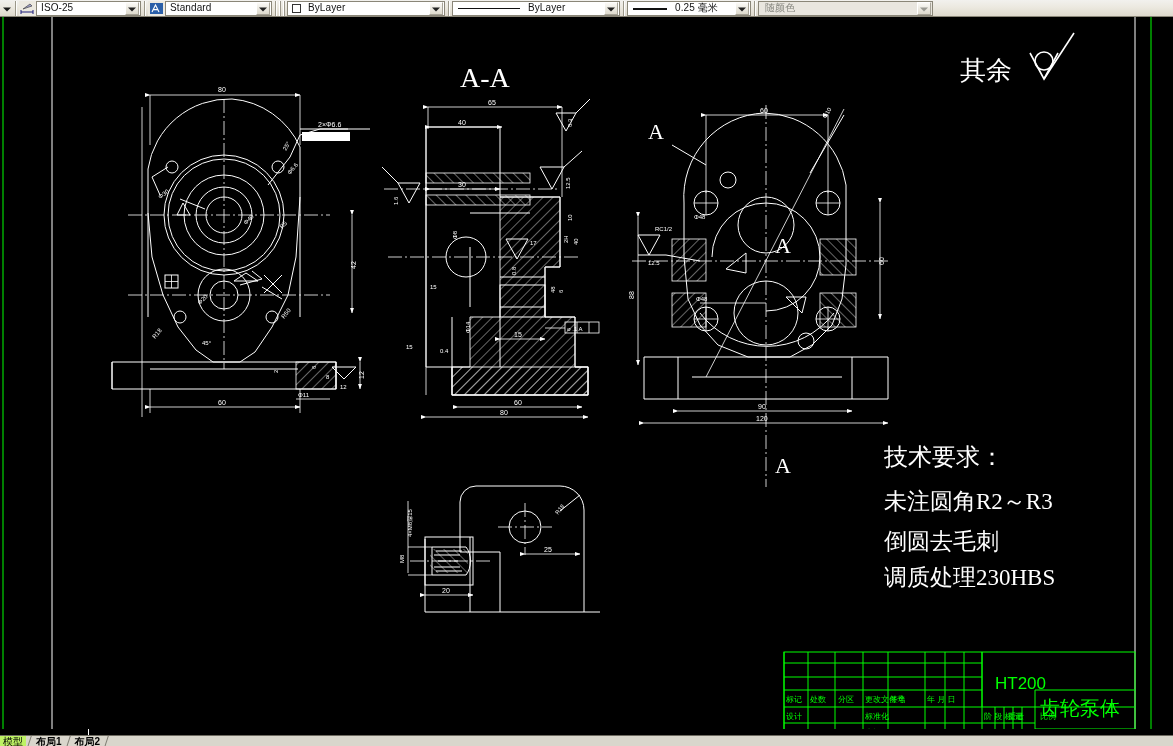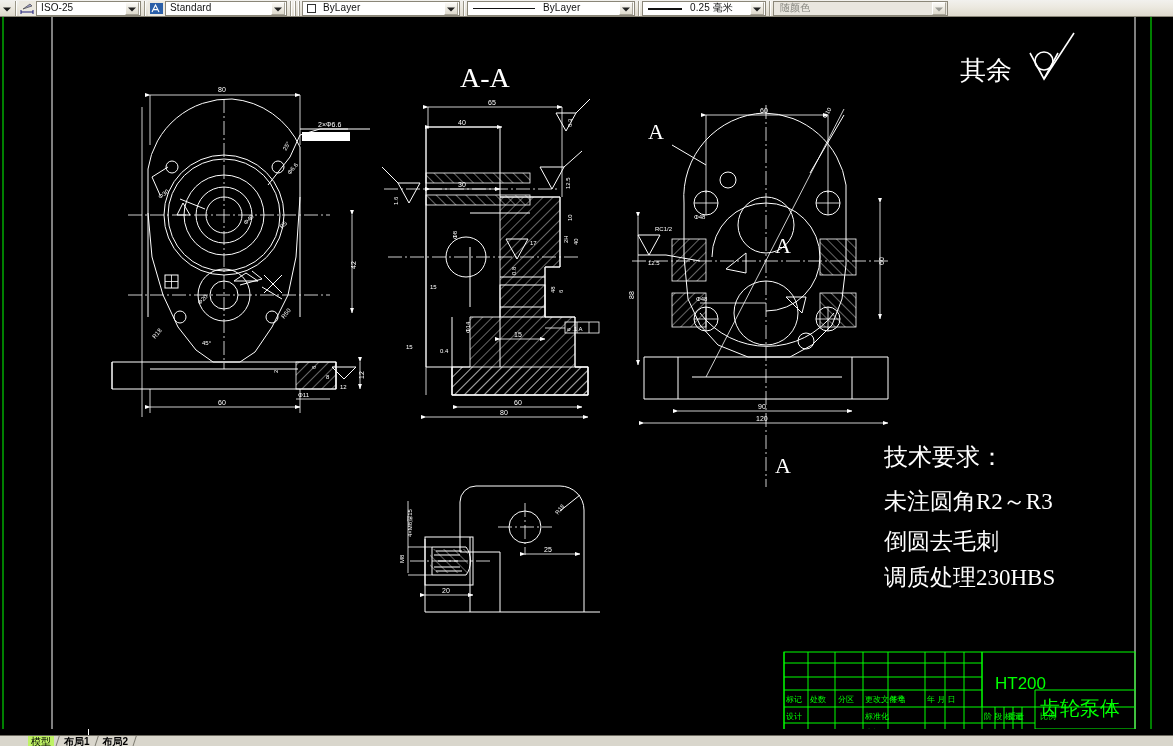--- a/index.html
+++ b/index.html
@@ -87,21 +87,21 @@
     position: absolute; left: 0; bottom: 0; width: 1173px; height: 11px;
     background: #d9d6cc; border-top: 1px solid #6d6a60;
     display: flex; align-items: flex-start;
   }
   .tab {
     height: 11px; font-size: 10px; line-height: 11px; color: #000;
     padding: 0 3px; white-space: nowrap;
     font-family: "Liberation Sans", sans-serif;
     display: flex; align-items: center; font-weight: bold;
   }
-  .tab.active { background: #bef264; font-weight: normal; margin-left: 28px; }
+  .tab.active { background: #bef264; font-weight: normal; }
   .tab-sep { width: 7px; height: 11px; position: relative; }
   .tab-sep::after {
     content: ""; position: absolute; left: 3px; top: 0; width: 1px; height: 11px;
     background: #7d7a70; transform: skewX(-18deg);
   }
   .cursor-mark {
     position: absolute; background: #fff;
   }
 </style>
 </head>
@@ -134,21 +134,21 @@
     <div class="tb-sep"></div>
 
     <div class="tb-icon">
       <span class="glyph">
         <svg width="15" height="13" viewBox="0 0 15 13">
           <rect x="1" y="1" width="13" height="11" fill="#2b5fa8"></rect>
           <path d="M3 10 L6.5 3 L10 10 M4.4 7.6 L8.6 7.6" stroke="#fff" stroke-width="1.1" fill="none"></path>
         </svg>
       </span>
     </div>
-    <div class="combo" style="width:122px">
+    <div class="combo" style="width:107px">
       <span class="ctext">Standard</span>
       <span class="cbtn">
           <span class="tri-down"></span>
         </span>
     </div>
     <div class="tb-sep"></div>
     <div class="tb-grip"></div>
 
     <div class="combo" style="width:158px">
       <span class="swatch-box"></span>

